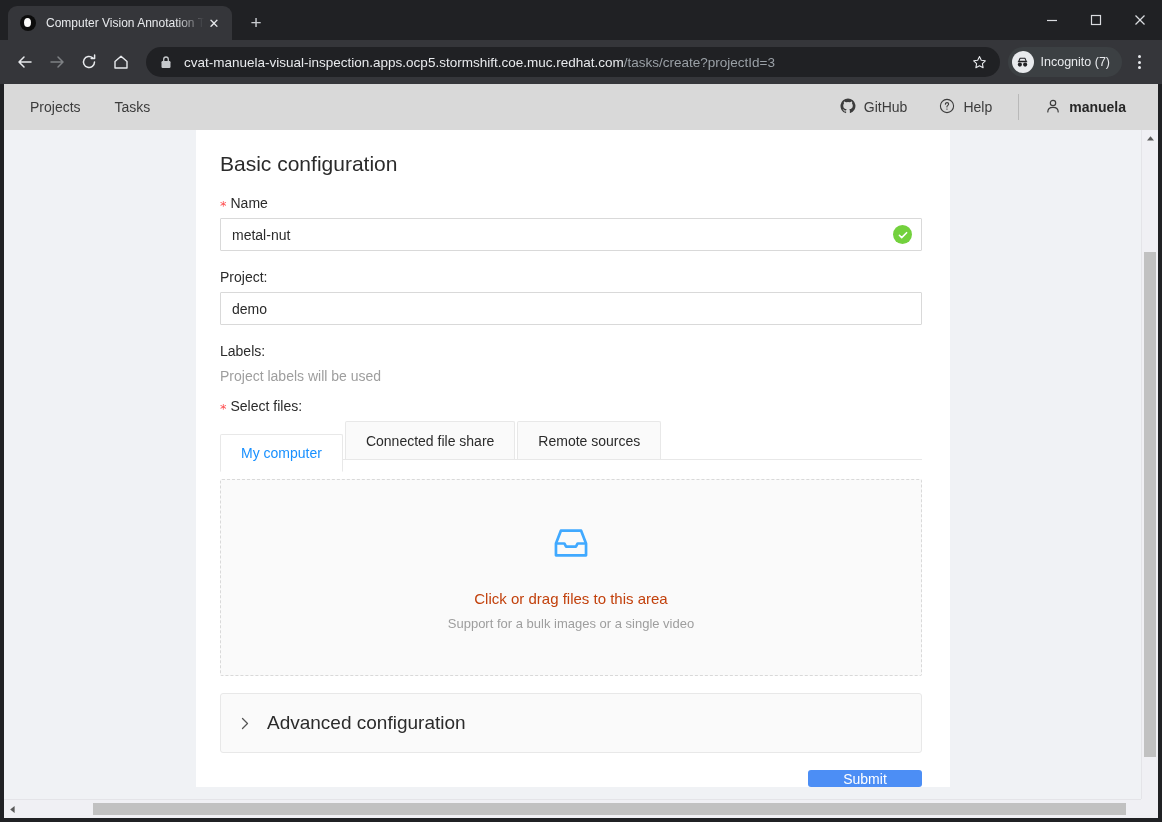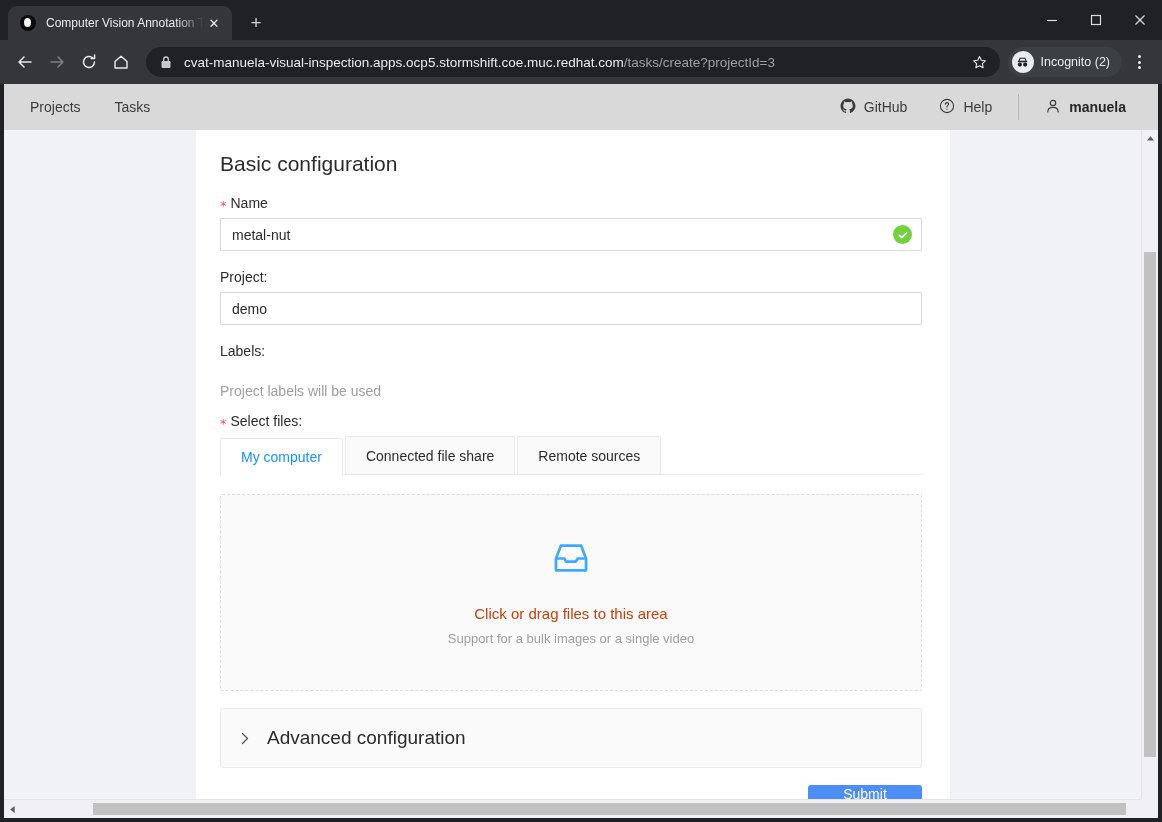--- a/index.html
+++ b/index.html
@@ -234,21 +234,21 @@
     border-radius: 50%;
     background: #73d13d;
     display: flex; align-items: center; justify-content: center;
   }
   .valid-check svg { display: block; }
   .muted {
     font-size: 14px;
     color: #9e9e9e;
     margin-bottom: 14px;
   }
-  .labels-head { margin-bottom: 24px; }
+  .labels-head { margin-bottom: 9px; }
 
   
   .tabs {
     display: flex;
     border-bottom: 1px solid #e8e8e8;
     margin-top: 6px;
   }
   .tabbtn {
     height: 38px;
     padding: 0 20px;
@@ -258,21 +258,21 @@
     background: #fafafa;
     border: 1px solid #e8e8e8;
     border-bottom: none;
     margin-right: 2px;
     border-radius: 2px 2px 0 0;
   }
   .tabbtn.active {
     background: #ffffff;
     color: #1890ff;
     position: relative;
-    top: 2px;
+    top: 13px;
     border-bottom: 1px solid #fff;
   }
 
   
   .dropzone {
     margin-top: 19px;
     height: 197px;
     border: 1px dashed #d9d9d9;
     border-radius: 2px;
     background: #fafafa;
@@ -441,21 +441,21 @@
     </div>
 
     <div class="incognito">
       <span class="incognito-avatar">
         <svg width="15" height="15" viewBox="0 0 16 16">
             <path d="M3 7.2h10M5.4 3.4h5.2l1.4 3.2H4z" fill="none" stroke="#202124" stroke-width="1.1" stroke-linejoin="round"></path>
             <circle cx="5.2" cy="10.2" r="2.2" fill="#202124"></circle>
             <circle cx="10.8" cy="10.2" r="2.2" fill="#202124"></circle>
           </svg>
       </span>
-      <span class="incognito-label">Incognito (2)</span>
+      <span class="incognito-label">Incognito (7)</span>
     </div>
     <div class="kebab">
         <i></i>
         <i></i>
         <i></i>
       </div>
   </div>
 
   <div id="viewport">
 

